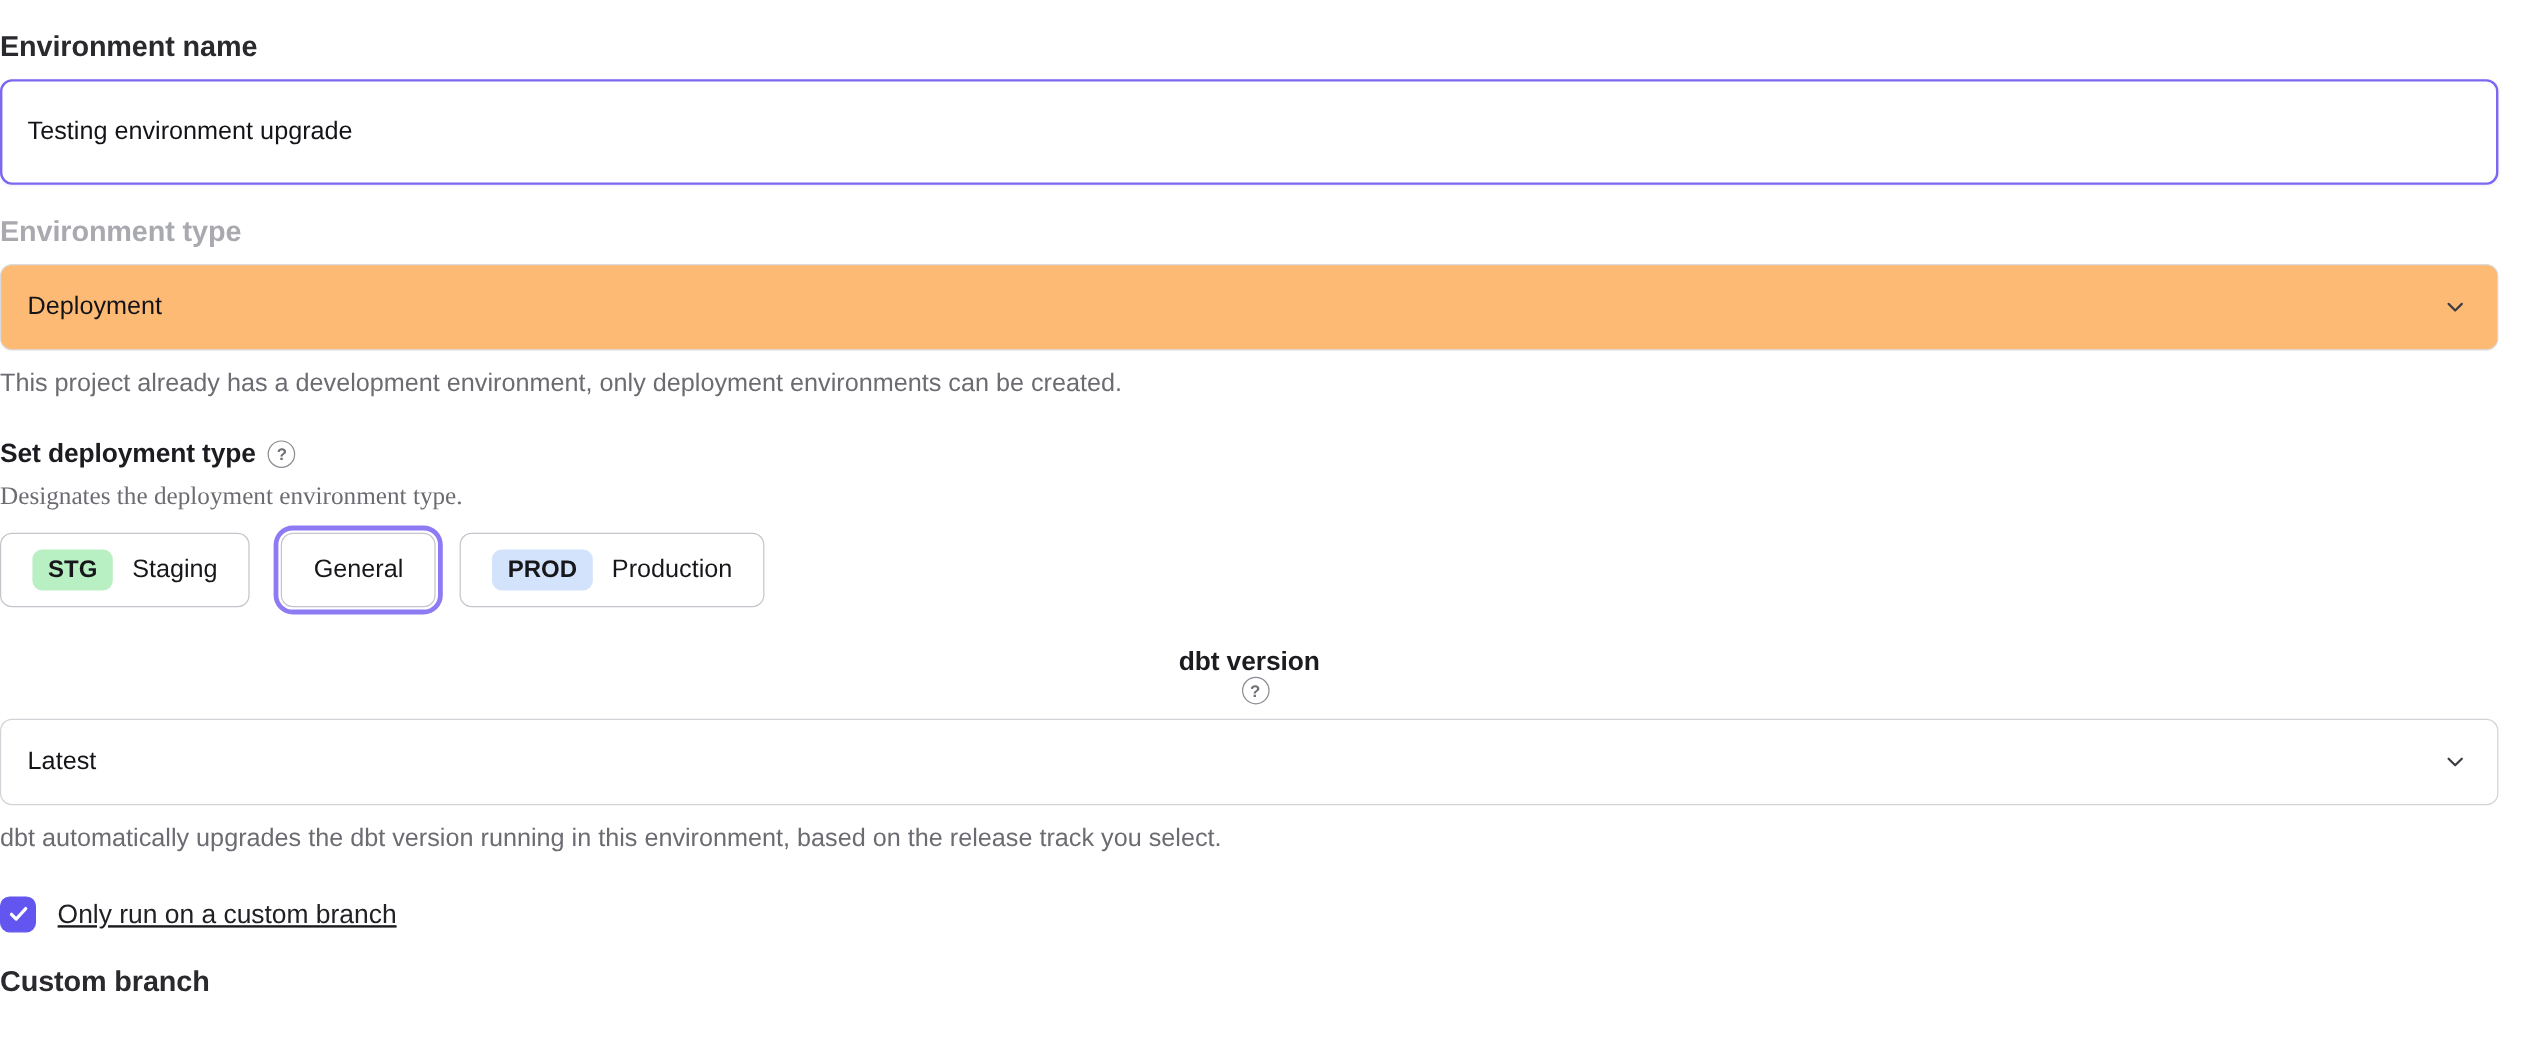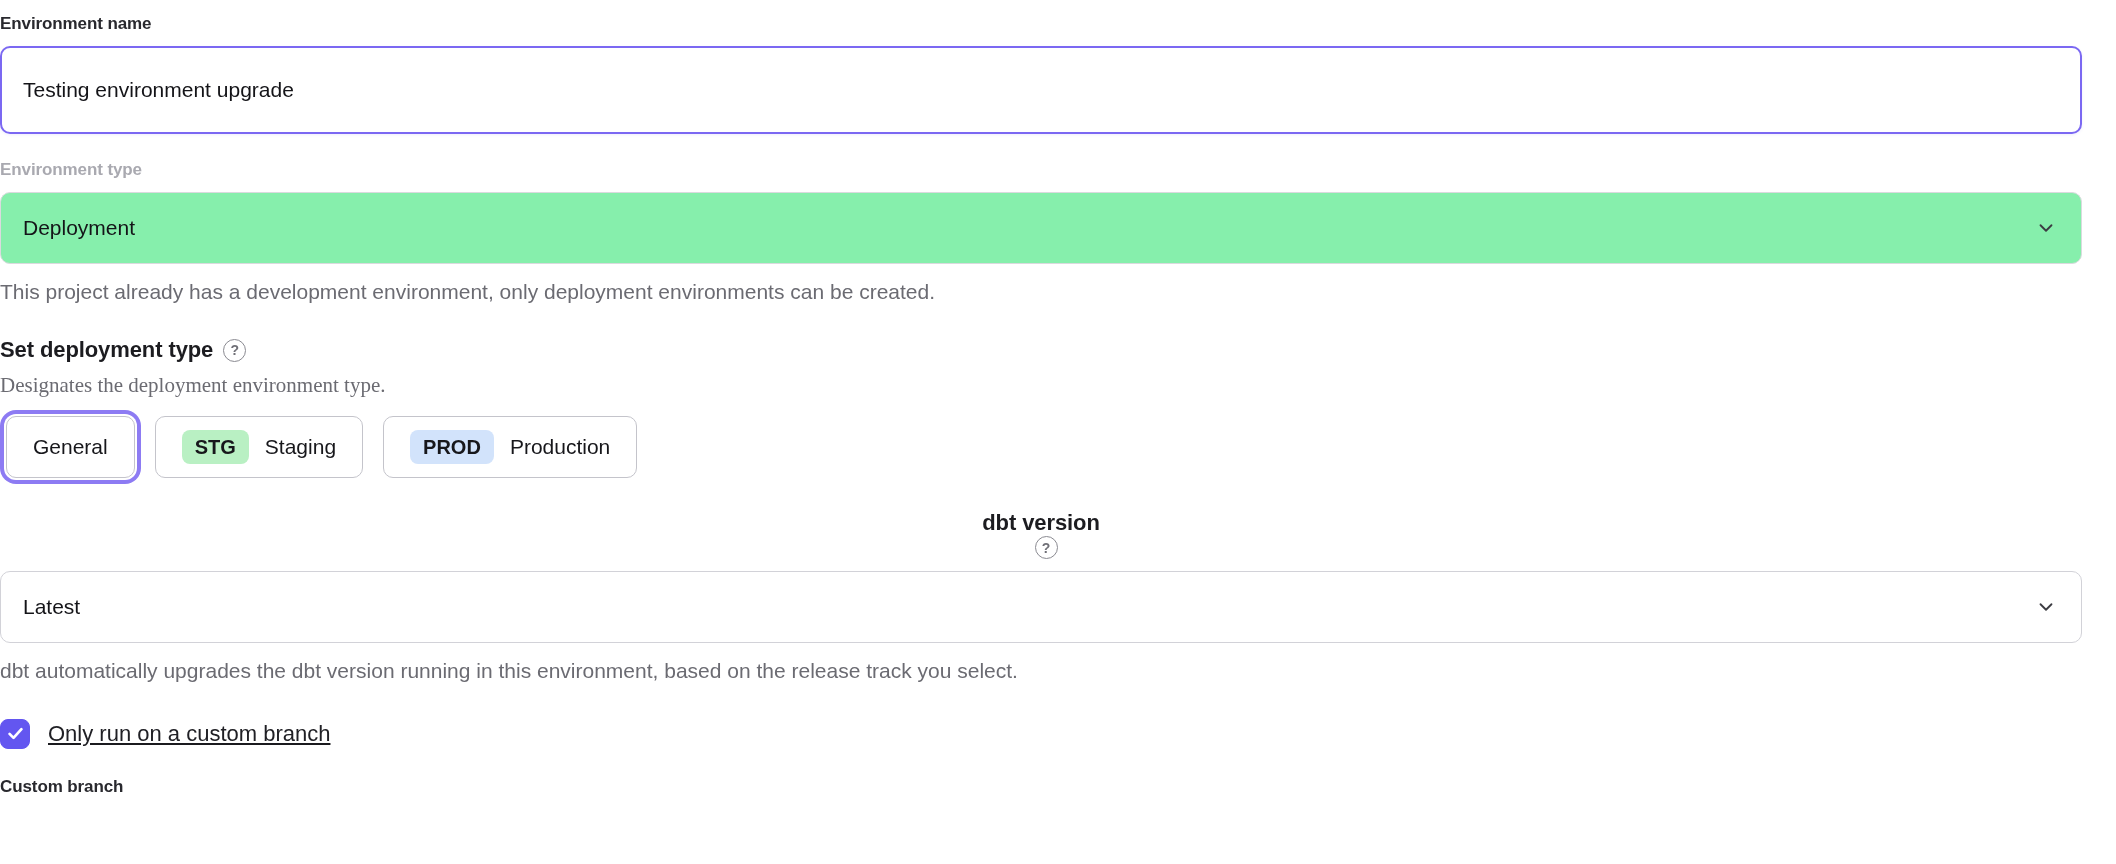--- a/index.html
+++ b/index.html
@@ -27,22 +27,22 @@
     letter-spacing:-0.4px;line-height:1.25;
   }
   .left .sub{
     margin:12px 0 0;font-size:21px;color:#68686f;line-height:1.3;
   }
 
   
   .form{flex:1;margin-right:34px;padding-top:14px;}
 
   .lbl{
-    display:block;font-size:17px;font-weight:600;color:#29292e;
-    margin:0 0 12px;letter-spacing:-0.1px;
+    display:block;font-size:24px;font-weight:600;color:#29292e;
+    margin:12px 0 12px;letter-spacing:-0.1px;
   }
   .lbl.muted{color:#a9a9b0;}
 
   .text-input{
     display:block;width:100%;height:88px;border-radius:10px;
     border:1px solid #cfcfd5;background:#fff;
     font-family:"Liberation Sans", sans-serif;
     font-size:21px;color:#141418;padding:0 22px;outline:none;
   }
   .text-input.focused{
@@ -51,21 +51,21 @@
     box-shadow:0 1px 3px rgba(99,86,240,0.10);
   }
 
   .select{
     position:relative;display:flex;align-items:center;
     width:100%;height:72px;border-radius:10px;
     border:1px solid #d2d2d8;background:#fff;
     font-size:21px;color:#141418;padding:0 56px 0 22px;
     cursor:pointer;
   }
-  .select.disabled{background:#86efac;border-color:#dadade;cursor:default;}
+  .select.disabled{background:#fdba74;border-color:#dadade;cursor:default;}
   .select .chev{
     position:absolute;right:24px;top:50%;transform:translateY(-50%);
     width:22px;height:22px;display:block;
   }
 
   .helper{
     margin:14px 0 0;font-size:21px;color:#6b6b72;line-height:1.3;
   }
 
   .gap-after-name{margin-bottom:26px;}
@@ -140,26 +140,26 @@
       <p class="helper">This project already has a development environment, only deployment environments can be created.</p>
     </div>
 
     <div class="section">
       <div class="section-head">
         <span>Set deployment type</span>
         <span class="help-icon">?</span>
       </div>
       <p class="section-sub">Designates the deployment environment type.</p>
       <div class="btn-row">
-        <button class="type-btn selected">
-          <span>General</span>
-        </button>
         <button class="type-btn">
           <span class="badge stg">STG</span>
           <span>Staging</span>
+        </button>
+        <button class="type-btn selected">
+          <span>General</span>
         </button>
         <button class="type-btn">
           <span class="badge prod">PROD</span>
           <span>Production</span>
         </button>
       </div>
     </div>
 
     <div class="section">
       <div class="section-head" style="margin-bottom:12px;flex-direction:column;">

